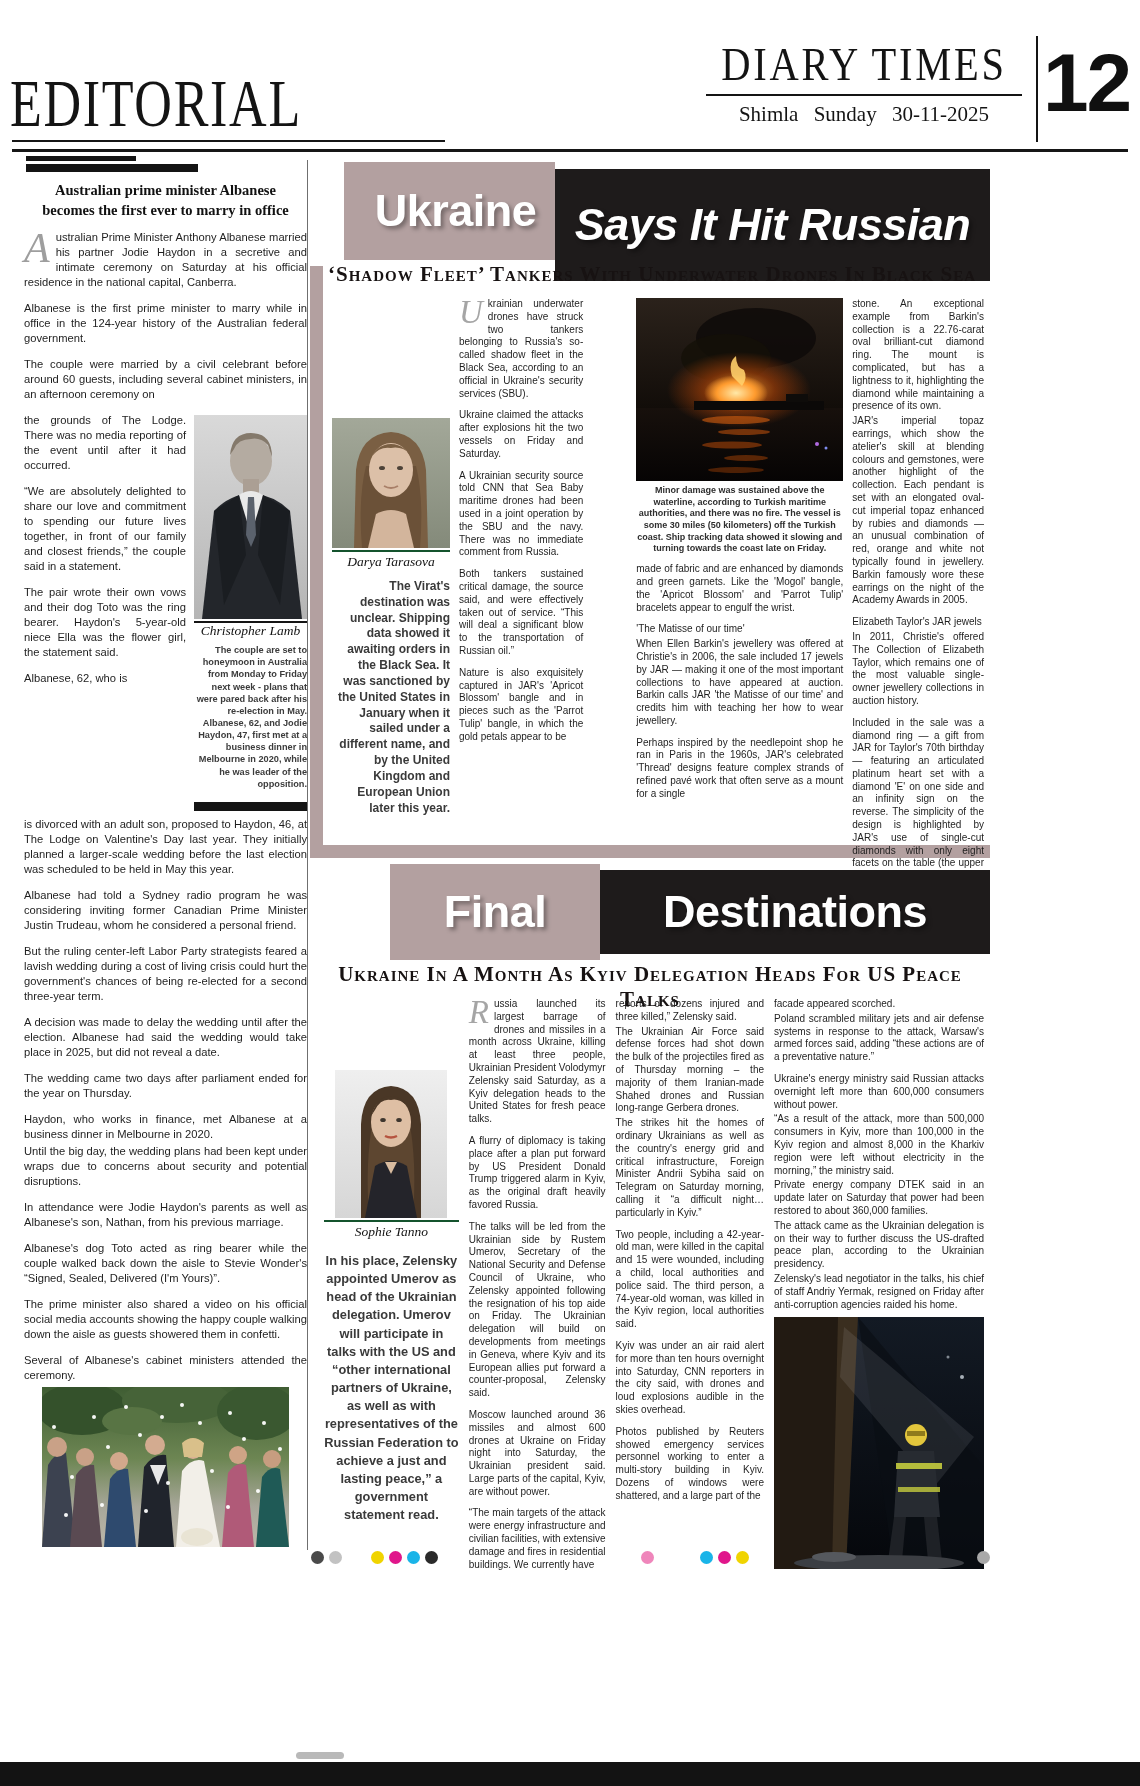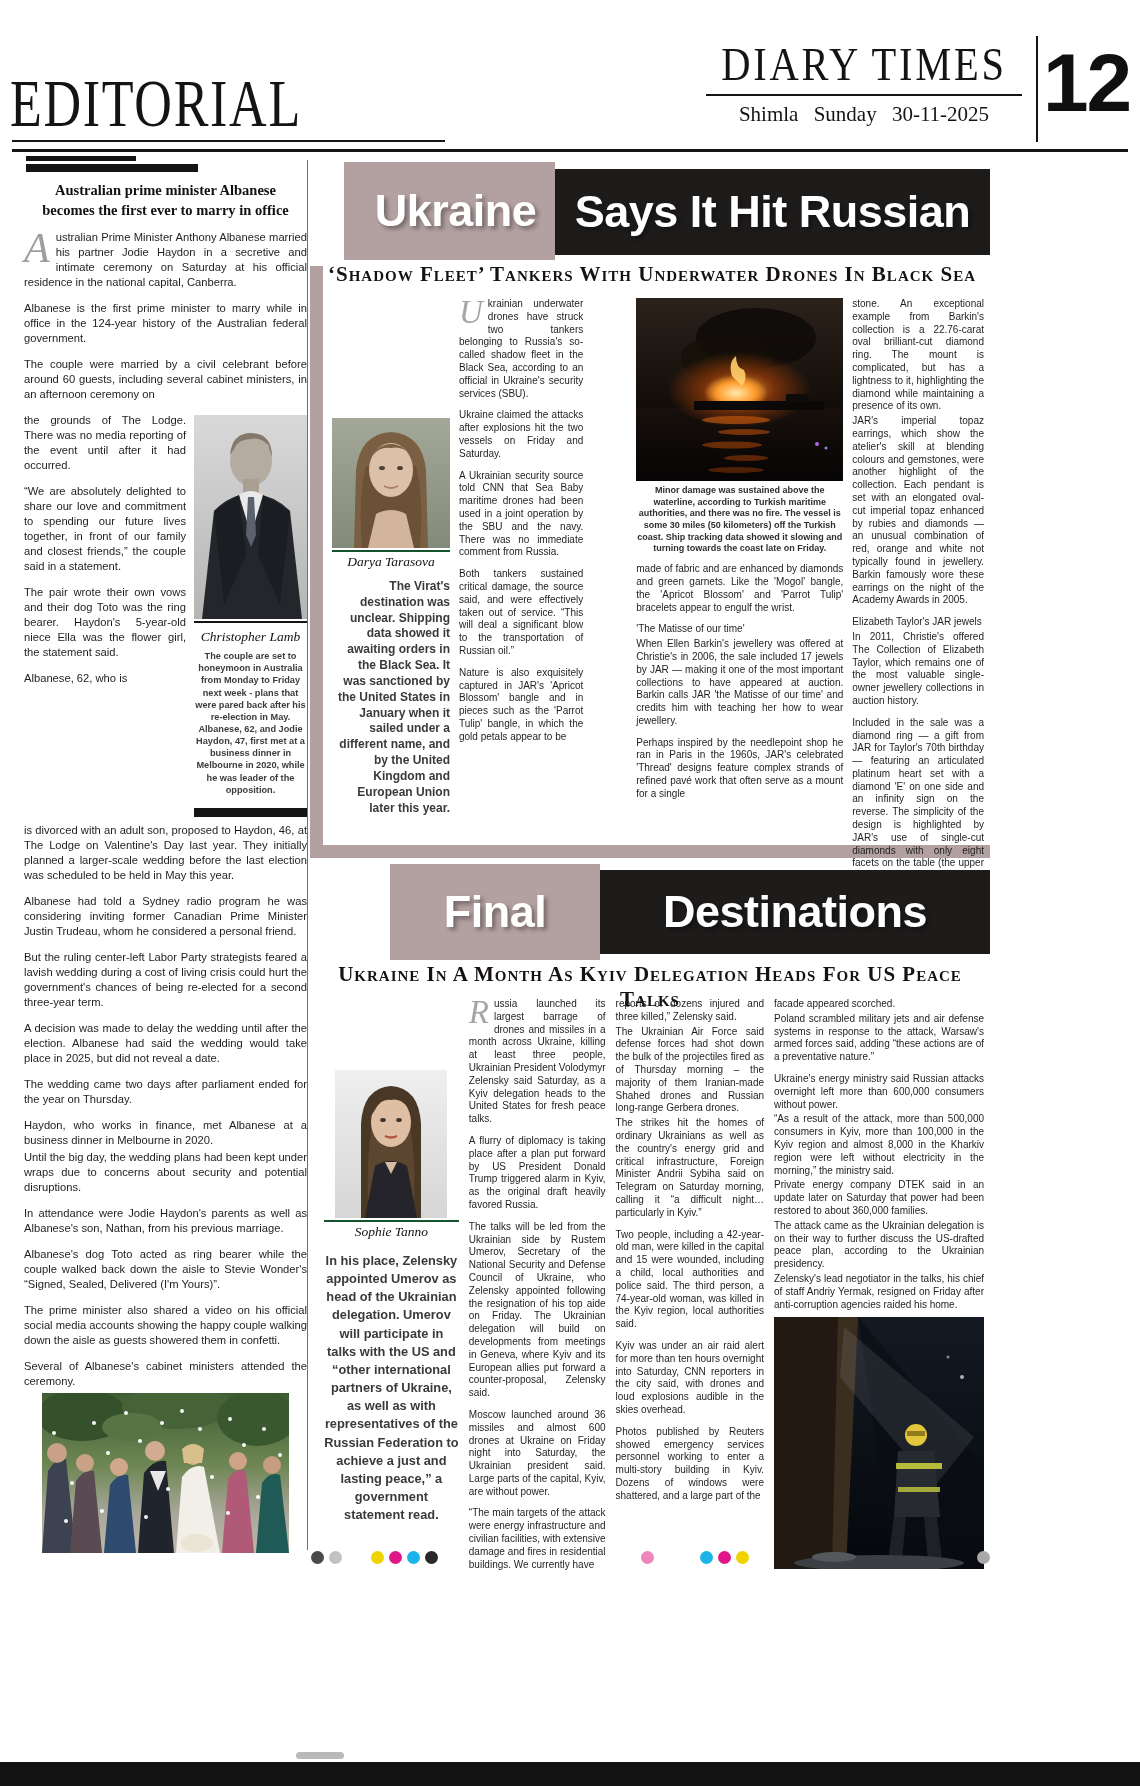--- a/index.html
+++ b/index.html
@@ -21,22 +21,22 @@
   
   .left-col { left:24px; top:156px; width:283px; }
   .top-bar1 { width:110px; height:5px; background:#141414; margin-left:2px; }
   .top-bar2 { width:172px; height:8px; background:#141414; margin:3px 0 9px 2px; }
   .left-headline { font-family:"Liberation Serif", serif; font-weight:bold; font-size:14.5px; line-height:1.35; text-align:center; margin:2px 4px 10px; color:#111; }
   .bp { font-size:11.2px; line-height:1.34; text-align:justify; margin-bottom:11px; color:#1e1e1e; }
   .bp.tight { margin-bottom:2px; }
   .dropcap { float:left; font-family:"Liberation Serif", serif; font-style:italic; font-size:42px; line-height:0.78; color:#9e9e9e; margin:2px 6px 0 0; }
   .lamb-figure { float:right; width:113px; margin:2px 0 6px 8px; }
   .lamb-figure svg { display:block; width:113px; height:204px; }
-  .photo-credit { font-family:"Liberation Serif", serif; font-style:italic; font-size:13.5px; text-align:center; border-top:2px solid #141414; padding-top:6px; margin-top:2px; color:#111; }
-  .lamb-caption { font-size:9.2px; font-weight:bold; color:#3c3c3c; text-align:center; line-height:1.32; margin-top:5px; }
+  .photo-credit { font-family:"Liberation Serif", serif; font-style:italic; font-size:13.5px; text-align:center; border-top:2px solid #141414; padding-top:0; margin-top:2px; color:#111; }
+  .lamb-caption { font-size:9.2px; font-weight:bold; color:#3c3c3c; text-align:right; line-height:1.32; margin-top:5px; }
   .caption-end-bar { height:9px; background:#141414; margin-top:12px; }
   .clear { clear:both; }
   .wedding-photo { display:block; margin:4px auto 0; width:247px; height:160px; }
   .col-divider { left:307px; top:160px; width:1px; height:1390px; background:#6f6f6f; }
 
   
   .article { left:310px; width:680px; }
   .hl-accent, .hl-main { position:absolute; display:flex; align-items:center; justify-content:center; }
   .hl-text { color:#ffffff; font-weight:bold; font-size:45px; letter-spacing:-0.5px; white-space:nowrap; text-shadow:3px 3px 4px rgba(0,0,0,0.35); }
   .subhead { position:absolute; text-align:center; font-family:"Liberation Serif", serif; font-weight:bold; font-variant:small-caps; font-size:21px; letter-spacing:1px; color:#171212; }
@@ -44,21 +44,21 @@
   .cp { font-size:10px; line-height:1.28; text-align:justify; margin-bottom:9px; color:#1e1e1e; }
   .cp.tight { margin-bottom:2px; }
   .dropcap2 { float:left; font-family:"Liberation Serif", serif; font-style:italic; font-size:33px; line-height:0.8; color:#a5a5a5; margin:1px 5px 0 0; }
   .side-credit { font-family:"Liberation Serif", serif; font-style:italic; font-size:13.5px; text-align:center; border-top:2px solid #14532d; padding-top:2px; margin-top:2px; color:#111; }
 
   
   .article1 { top:158px; height:704px; }
   .a1-frame-left { position:absolute; left:0; top:108px; width:13px; height:592px; }
   .a1-frame-bottom { position:absolute; left:0; top:687px; width:680px; height:13px; }
   .a1-accent { left:34px; top:4px; width:211px; height:98px;padding-left:12px; }
-  .a1-main { left:245px; top:11px; width:435px; height:86px; }
+  .a1-main { left:245px; top:11px; width:435px; height:112px;font-style:italic; }
   .a1-subhead { left:12px; top:104px; width:660px; }
   .a1-cols { left:22px; top:140px; width:652px; gap:9px; }
   .a1-colA { width:118px; }
   .a1-colA svg { display:block; width:118px; height:130px; margin-top:120px; }
   .darya-caption { font-size:12px; font-weight:bold; color:#3a3a3a; text-align:right; line-height:1.32; margin-top:9px; }
   .a1-colB { width:150px; }
   .a1-colC { width:207px;margin-left:44px; }
   .a1-colC svg { display:block; width:207px; height:183px; }
   .fire-caption { font-size:9px; font-weight:bold; color:#2e2e2e; text-align:center; line-height:1.3; margin:4px 0 8px; }
   .a1-colD { width:159px; }

